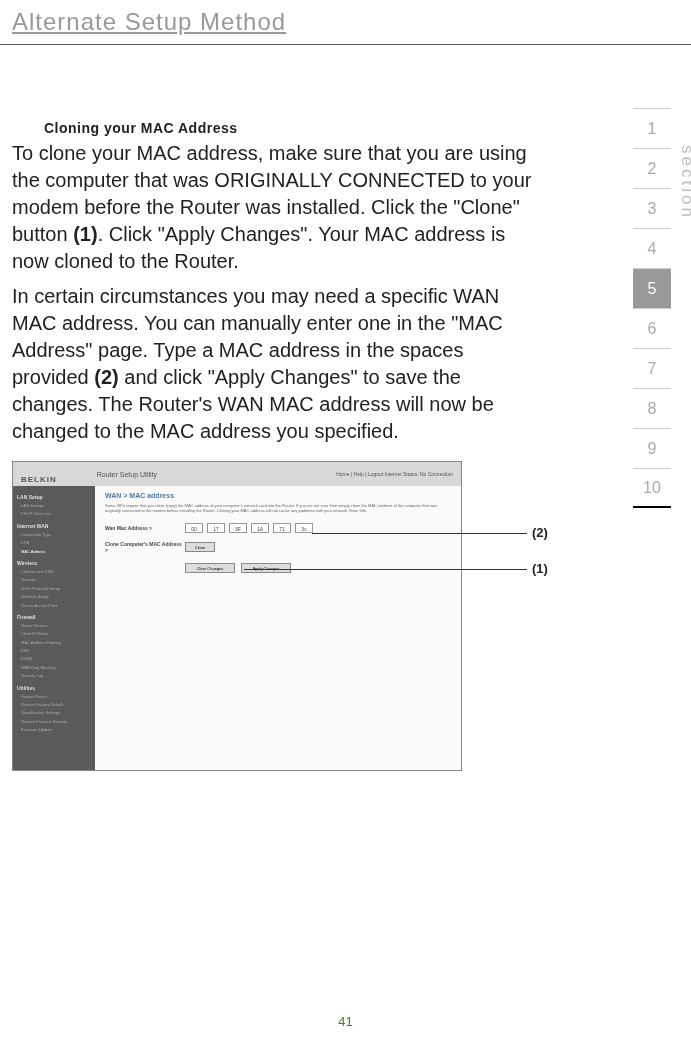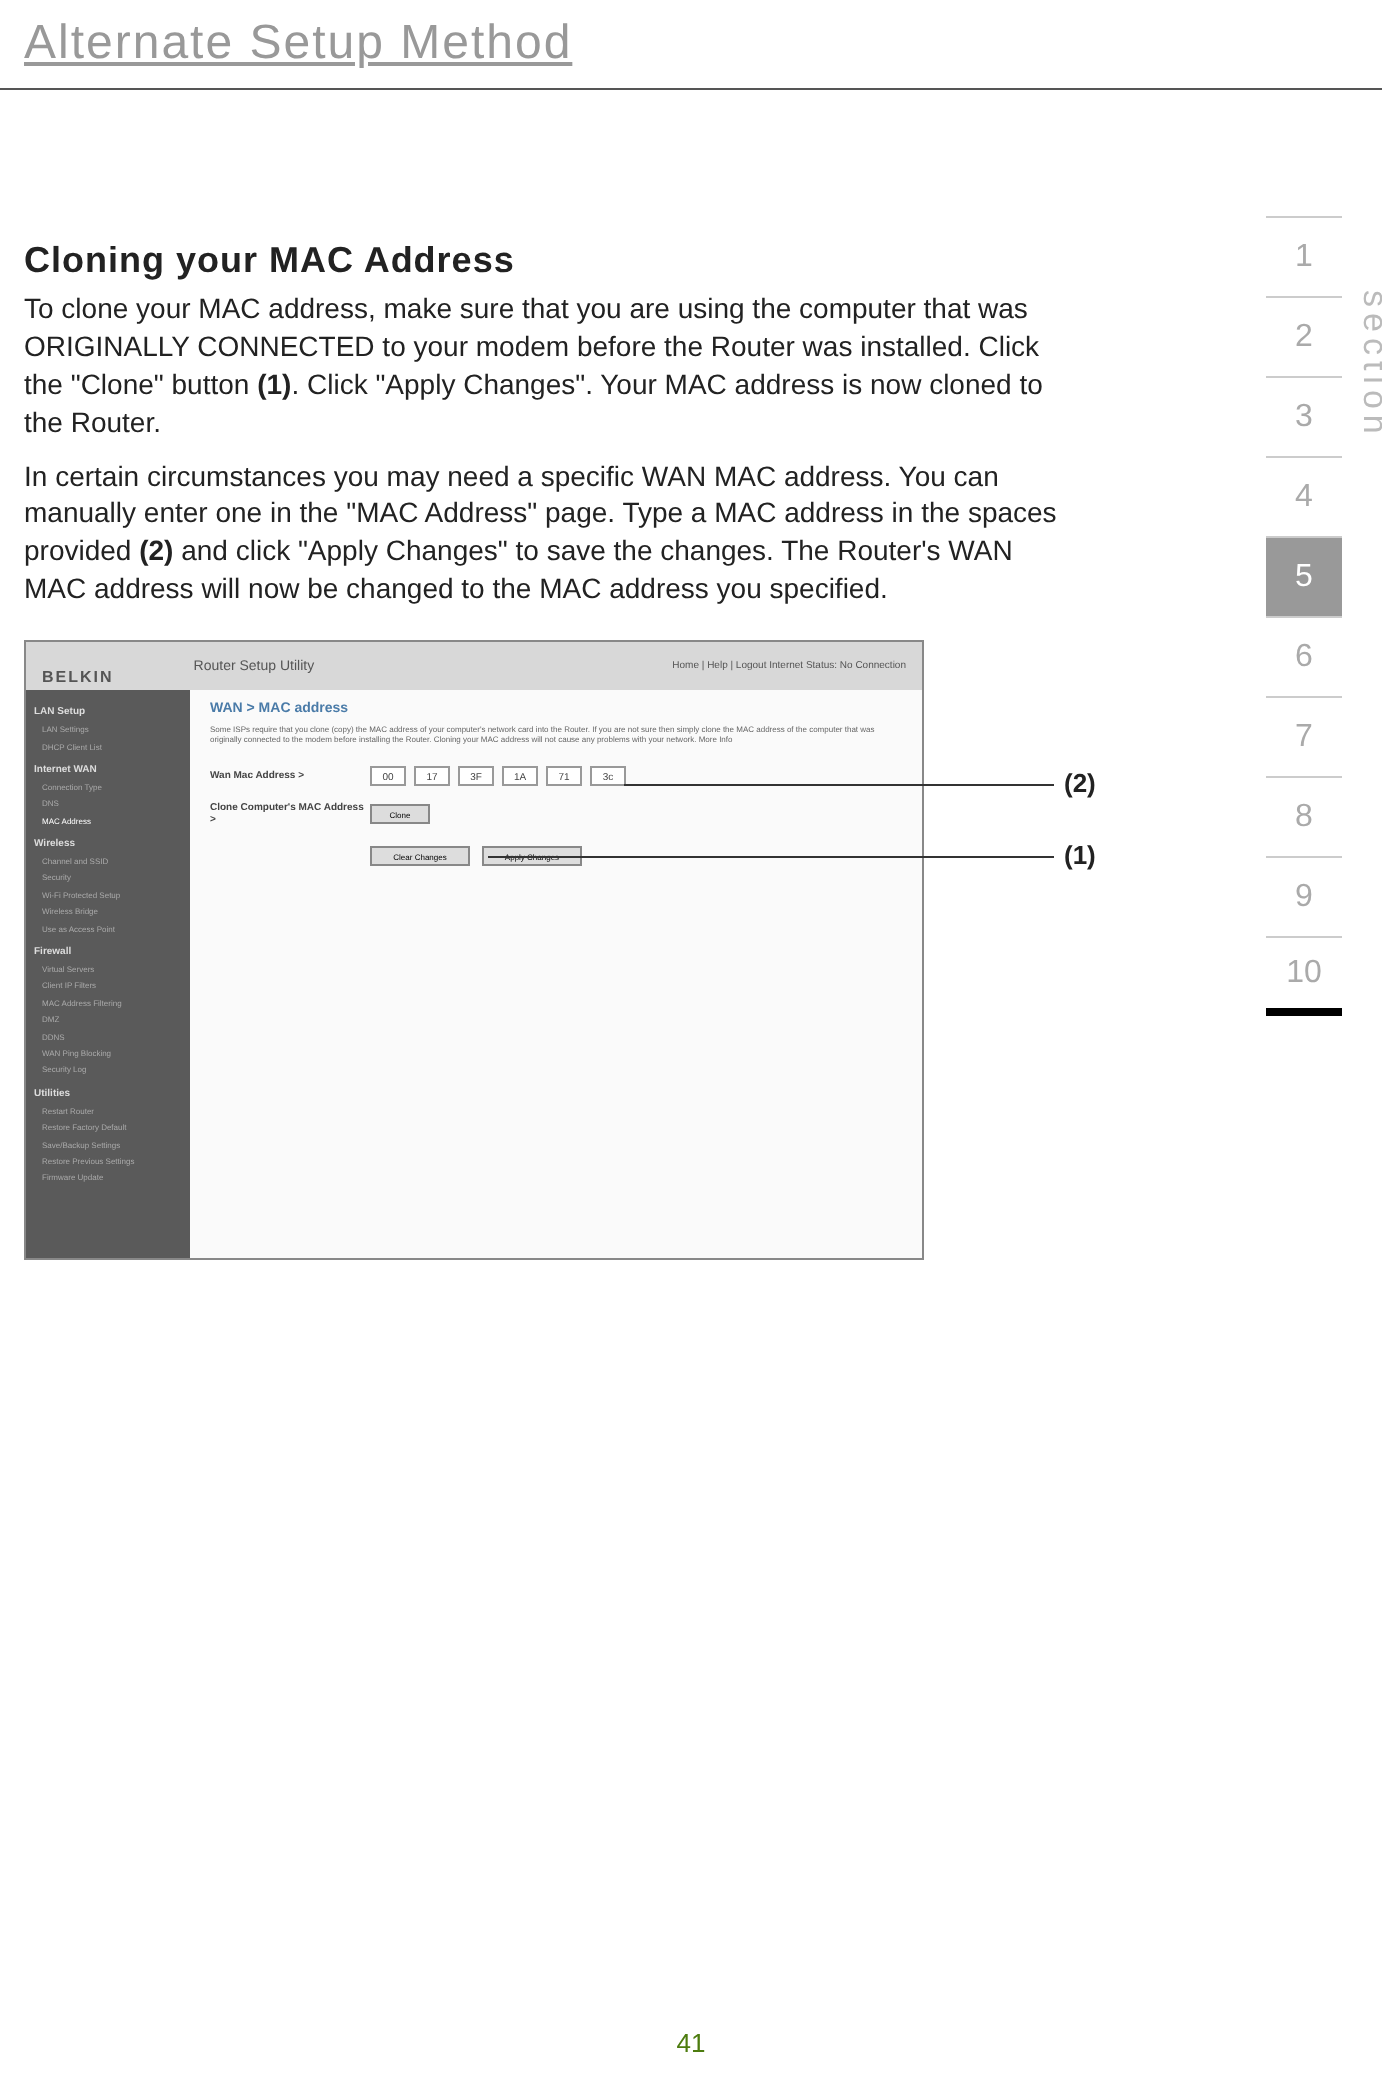--- a/index.html
+++ b/index.html
@@ -35,29 +35,30 @@
       margin-left: 0;
       width: 100%;
     }
     
     .content {
       padding: 75px 60px 0 12px;
       width: 600px;
     }
     
     .subheading {
-      font-size: 18px;
+      font-size: 14px;
       font-weight: bold;
       color: #222;
       letter-spacing: 0.5px;
       margin-bottom: 4px;
+      margin-left: 32px;
     }
     
     .body-text {
-      font-size: 14px;
+      font-size: 20px;
       color: #222;
       line-height: 1.35;
       margin-bottom: 8px;
     }
     
     .bold {
       font-weight: bold;
     }
     
     .section-tabs {
@@ -82,21 +83,21 @@
       height: 40px;
       display: flex;
       align-items: center;
       justify-content: center;
       font-size: 16px;
       color: #aaa;
       border-top: 1px solid #ccc;
     }
     
     .tab:last-child {
-      border-bottom: 4px solid #000000;
+      border-bottom: 2px solid #000000;
     }
     
     .tab.active {
       background: #999;
       color: #fff;
     }
     
     .screenshot-container {
       position: relative;
       margin-top: 16px;

